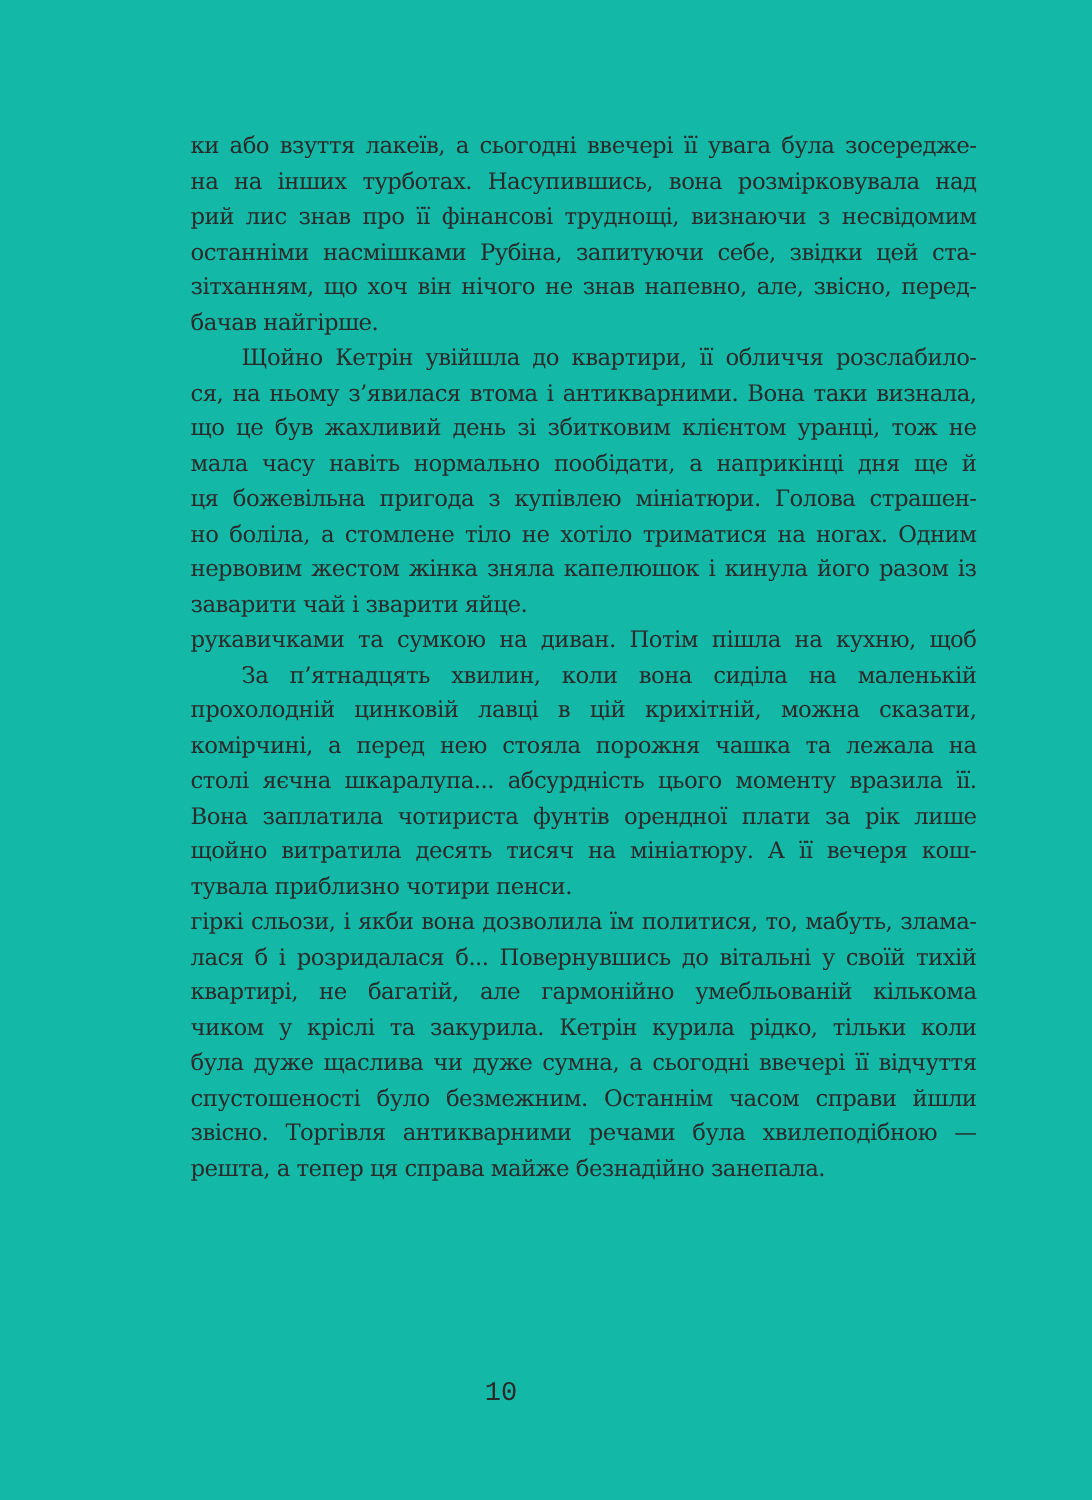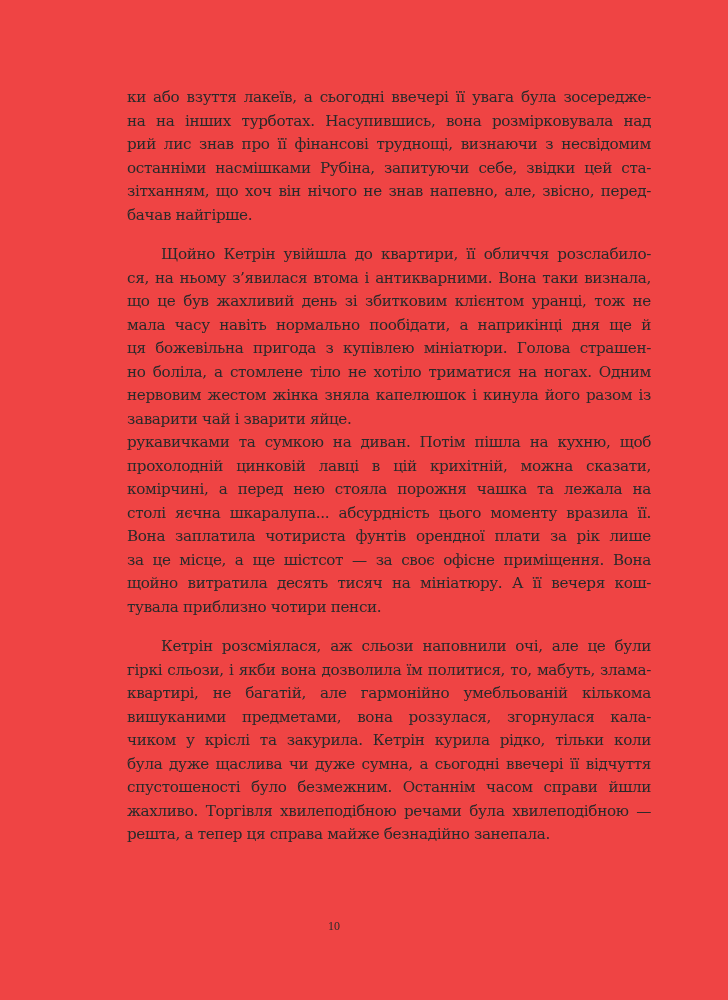--- a/index.html
+++ b/index.html
@@ -1,34 +1,34 @@
 <!DOCTYPE html>
 <html><head>
 <meta charset="utf-8">
 <style>
   html, body { margin: 0; padding: 0; background: #ffffff; }
   body { width: 728px; height: 1000px; position: relative; overflow: hidden; }
   .page {
-    position: absolute; left: 0; top: 0; width: 728px; height: 1000px; background: #ef4444;
+    position: absolute; left: 0; top: 0; width: 728px; height: 1000px; background: #14b8a6;
   }
   .text-block {
     position: absolute; left: 127px; top: 86px; width: 524px;
     font-family: "DejaVu Serif", "Liberation Serif", serif;
     font-size: 15.2px; line-height: 23.5px; color: #2a2a2a;
     letter-spacing: -0.35px;
   }
   .line {
     display: block; white-space: nowrap; height: 23.5px;
     text-align: justify; text-align-last: justify;
   }
   .line.last { text-align-last: left; }
-  .line.indent { padding-left: 34px; margin-top: 16px; }
+  .line.indent { padding-left: 34px; }
   .page-number {
     position: absolute; left: 0; width: 668px; top: 919px; text-align: center;
-    font-family: Liberation Serif, serif; font-size: 12px; color: #2a2a2a;
+    font-family: Liberation Mono, monospace; font-size: 18px; color: #2a2a2a;
   }
 </style>
 </head>
 <body>
 
 <div class="page">
   <div class="text-block" id="text-block">
       <div>
         <span class="line">ки або взуття лакеїв, а сьогодні ввечері її увага була зосередже-</span>
         <span class="line">на на інших турботах. Насупившись, вона розмірковувала над</span>
@@ -42,34 +42,33 @@
         <span class="line">ся, на ньому з’явилася втома і антикварними. Вона таки визнала,</span>
         <span class="line">що це був жахливий день зі збитковим клієнтом уранці, тож не</span>
         <span class="line">мала часу навіть нормально пообідати, а наприкінці дня ще й</span>
         <span class="line">ця божевільна пригода з купівлею мініатюри. Голова страшен-</span>
         <span class="line">но боліла, а стомлене тіло не хотіло триматися на ногах. Одним</span>
         <span class="line">нервовим жестом жінка зняла капелюшок і кинула його разом із</span>
         <span class="line last">заварити чай і зварити яйце.</span>
         <span class="line">рукавичками та сумкою на диван. Потім пішла на кухню, щоб</span>
       </div>
       <div>
+        <span class="line indent">За п’ятнадцять хвилин, коли вона сиділа на маленькій</span>
         <span class="line">прохолодній цинковій лавці в цій крихітній, можна сказати,</span>
         <span class="line">комірчині, а перед нею стояла порожня чашка та лежала на</span>
         <span class="line">столі яєчна шкаралупа... абсурдність цього моменту вразила її.</span>
         <span class="line">Вона заплатила чотириста фунтів орендної плати за рік лише</span>
-        <span class="line">за це місце, а ще шістсот — за своє офісне приміщення. Вона</span>
         <span class="line">щойно витратила десять тисяч на мініатюру. А її вечеря кош-</span>
         <span class="line last">тувала приблизно чотири пенси.</span>
       </div>
       <div>
-        <span class="line indent">Кетрін розсміялася, аж сльози наповнили очі, але це були</span>
         <span class="line">гіркі сльози, і якби вона дозволила їм политися, то, мабуть, злама-</span>
+        <span class="line">лася б і розридалася б... Повернувшись до вітальні у своїй тихій</span>
         <span class="line">квартирі, не багатій, але гармонійно умебльованій кількома</span>
-        <span class="line">вишуканими предметами, вона роззулася, згорнулася кала-</span>
         <span class="line">чиком у кріслі та закурила. Кетрін курила рідко, тільки коли</span>
         <span class="line">була дуже щаслива чи дуже сумна, а сьогодні ввечері її відчуття</span>
         <span class="line">спустошеності було безмежним. Останнім часом справи йшли</span>
-        <span class="line">жахливо. Торгівля хвилеподібною речами була хвилеподібною —</span>
+        <span class="line">звісно. Торгівля антикварними речами була хвилеподібною —</span>
         <span class="line last">решта, а тепер ця справа майже безнадійно занепала.</span>
       </div>
     </div>
   <div class="page-number">10</div>
 </div>
 
 </body></html>

